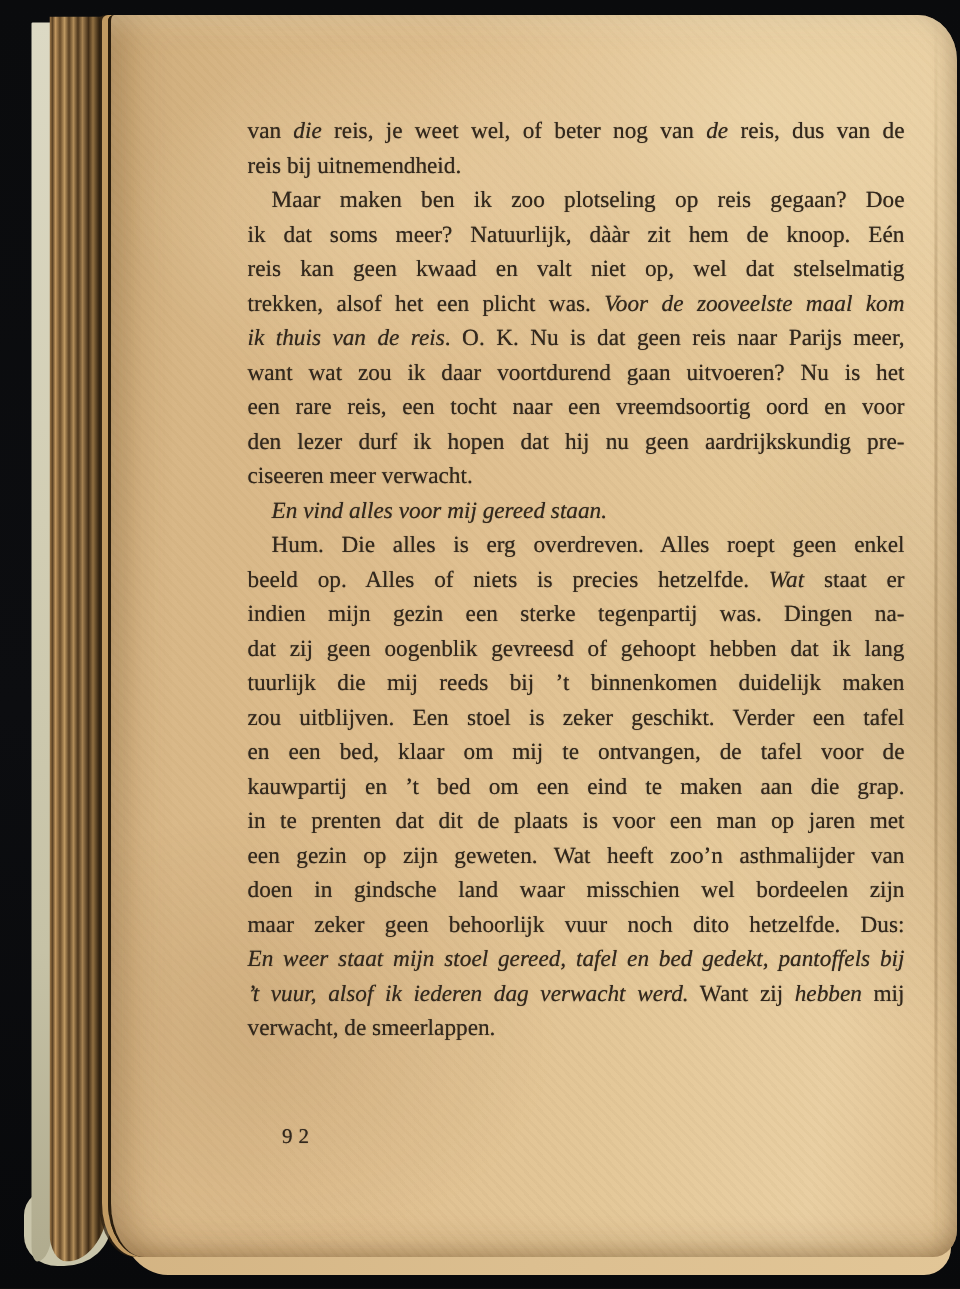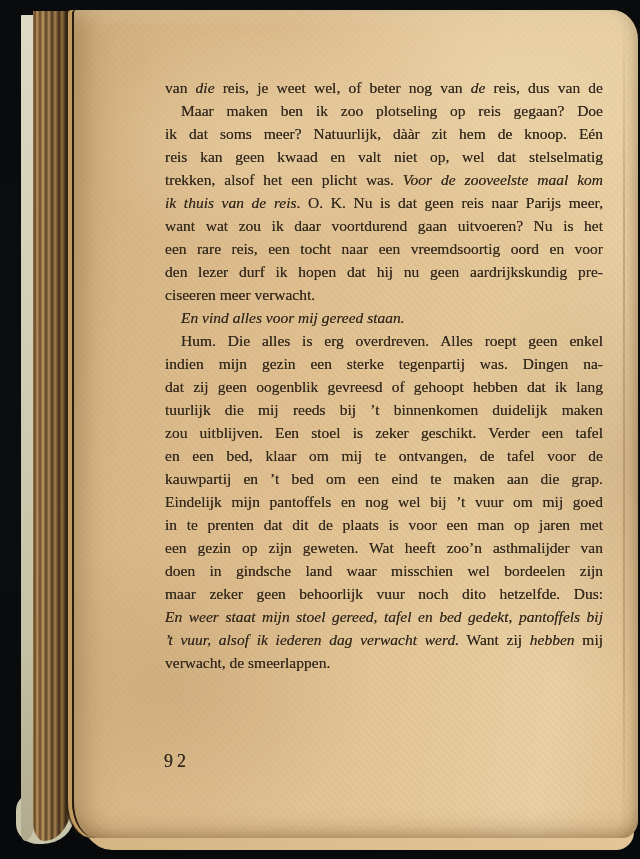--- a/index.html
+++ b/index.html
@@ -68,54 +68,55 @@
   .text-block{
     position:absolute;left:91px;top:66px;width:438px;
     font-size:15.5px;line-height:23px;color:#32281d;
     text-shadow:0 0 .6px rgba(52,40,26,.75);
   }
   .line{height:23px;text-align:left;white-space:normal;}
   .line.j{text-align:justify;text-align-last:justify;}
   .line.ind{text-indent:16px;}
   .it{font-style:italic;}
   .pagenum{
-    position:absolute;left:90px;top:741px;
-    font-size:18px;letter-spacing:4px;color:#32281d;
+    position:absolute;left:114px;top:741px;
+    font-size:14px;letter-spacing:4px;color:#32281d;
     text-shadow:0 0 .6px rgba(52,40,26,.75);
   }
 </style>
 </head>
 <body>
 
 <div class="scene">
   <div class="cover-foot"></div>
   <div class="cover"></div>
   <div class="edges"></div>
   <div class="underpage"></div>
   <div class="page">
     <div class="text-block">
         <div class="line j"><span>van </span><span class="it">die</span><span> reis, je weet wel, of beter nog van </span><span class="it">de</span><span> reis, dus van de</span></div>
+        <div class="line"><span>reis bij uitnemendheid.</span></div>
         <div class="line j ind"><span>Maar maken ben ik zoo plotseling op reis gegaan? Doe</span></div>
         <div class="line j"><span>ik dat soms meer? Natuurlijk, dààr zit hem de knoop. Eén</span></div>
         <div class="line j"><span>reis kan geen kwaad en valt niet op, wel dat stelselmatig</span></div>
         <div class="line j"><span>trekken, alsof het een plicht was. </span><span class="it">Voor de zooveelste maal kom</span></div>
         <div class="line j"><span class="it">ik thuis van de reis</span><span>. O. K. Nu is dat geen reis naar Parijs meer,</span></div>
         <div class="line j"><span>want wat zou ik daar voortdurend gaan uitvoeren? Nu is het</span></div>
         <div class="line j"><span>een rare reis, een tocht naar een vreemdsoortig oord en voor</span></div>
         <div class="line j"><span>den lezer durf ik hopen dat hij nu geen aardrijkskundig pre-</span></div>
         <div class="line"><span>ciseeren meer verwacht.</span></div>
         <div class="line ind"><span class="it">En vind alles voor mij gereed staan.</span></div>
         <div class="line j ind"><span>Hum. Die alles is erg overdreven. Alles roept geen enkel</span></div>
+        <div class="line j"><span>beeld op. Alles of niets is precies hetzelfde. </span><span class="it">Wat</span><span> staat er</span></div>
         <div class="line j"><span>indien mijn gezin een sterke tegenpartij was. Dingen na-</span></div>
         <div class="line j"><span>dat zij geen oogenblik gevreesd of gehoopt hebben dat ik lang</span></div>
         <div class="line j"><span>tuurlijk die mij reeds bij ’t binnenkomen duidelijk maken</span></div>
         <div class="line j"><span>zou uitblijven. Een stoel is zeker geschikt. Verder een tafel</span></div>
         <div class="line j"><span>en een bed, klaar om mij te ontvangen, de tafel voor de</span></div>
         <div class="line j"><span>kauwpartij en ’t bed om een eind te maken aan die grap.</span></div>
-        <div class="line j"><span>Eindelijk mijn pantoffels en nog wel bij ’t vuur om mij goed</span></div>
         <div class="line j"><span>in te prenten dat dit de plaats is voor een man op jaren met</span></div>
         <div class="line j"><span>een gezin op zijn geweten. Wat heeft zoo’n asthmalijder van</span></div>
         <div class="line j"><span>doen in gindsche land waar misschien wel bordeelen zijn</span></div>
         <div class="line j"><span>maar zeker geen behoorlijk vuur noch dito hetzelfde. Dus:</span></div>
         <div class="line j"><span class="it">En weer staat mijn stoel gereed, tafel en bed gedekt, pantoffels bij</span></div>
         <div class="line j"><span class="it">’t vuur, alsof ik iederen dag verwacht werd.</span><span> Want zij </span><span class="it">hebben</span><span> mij</span></div>
         <div class="line"><span>verwacht, de smeerlappen.</span></div>
       </div>
     <div class="pagenum">92</div>
   </div>

